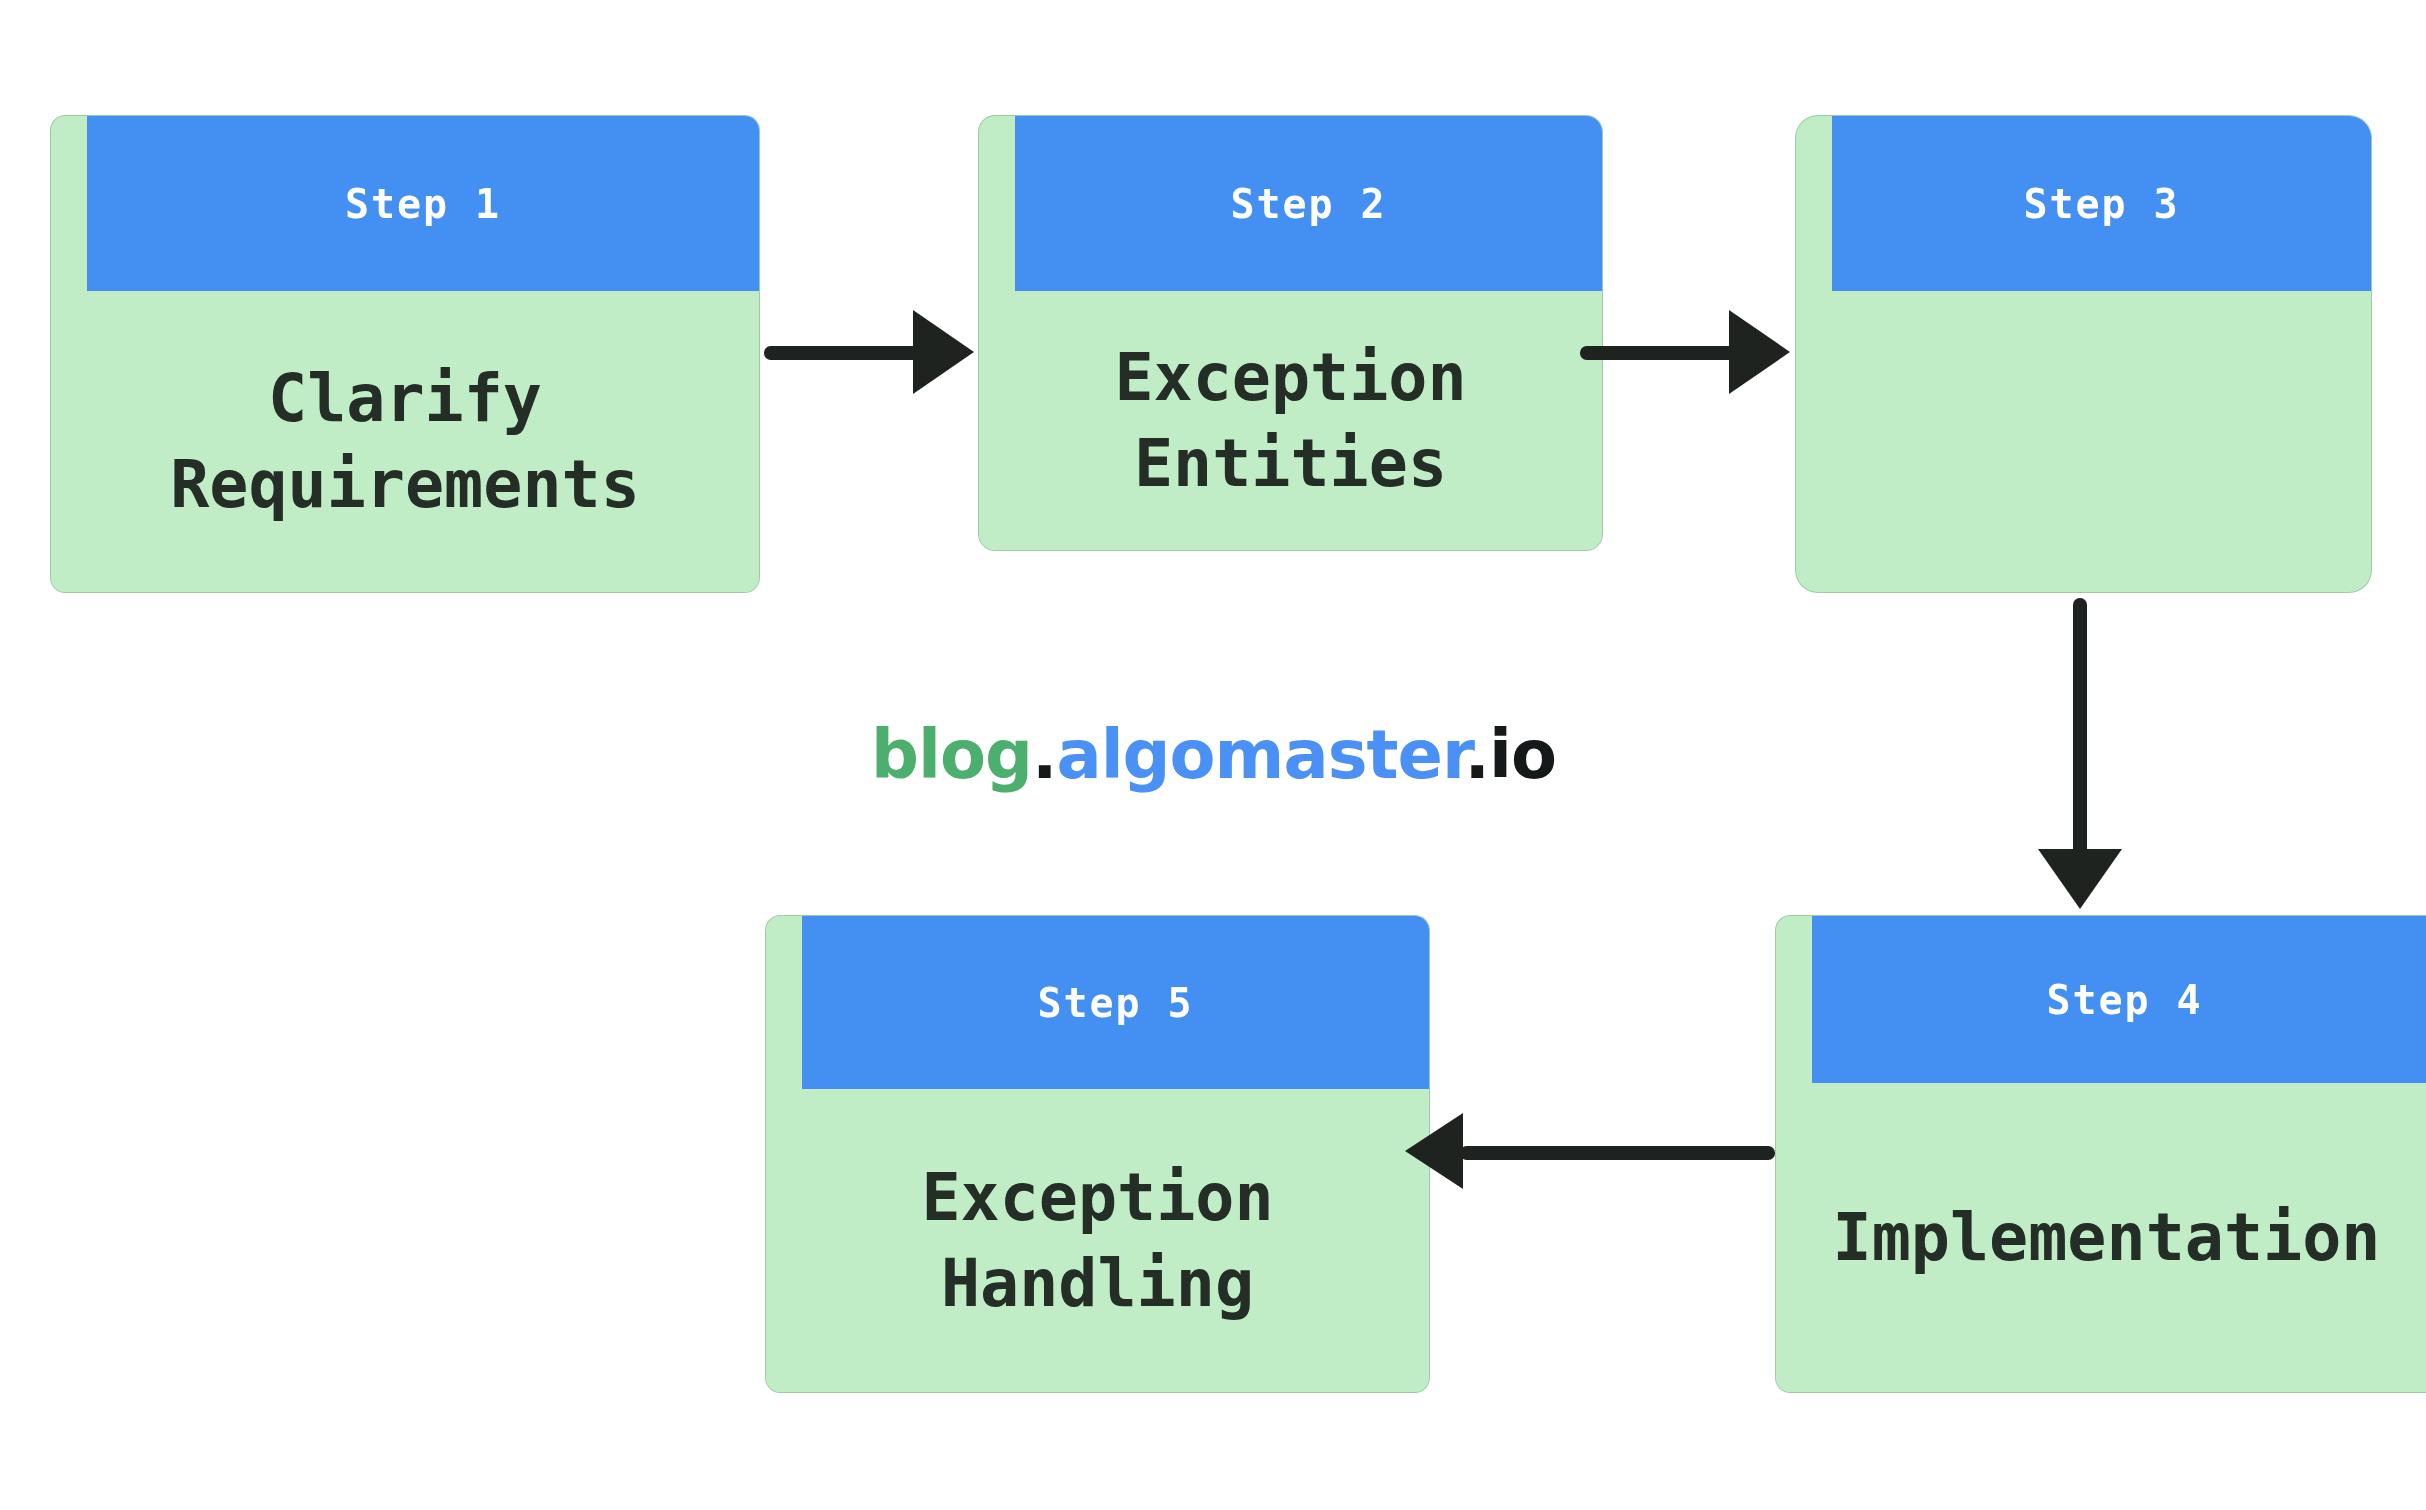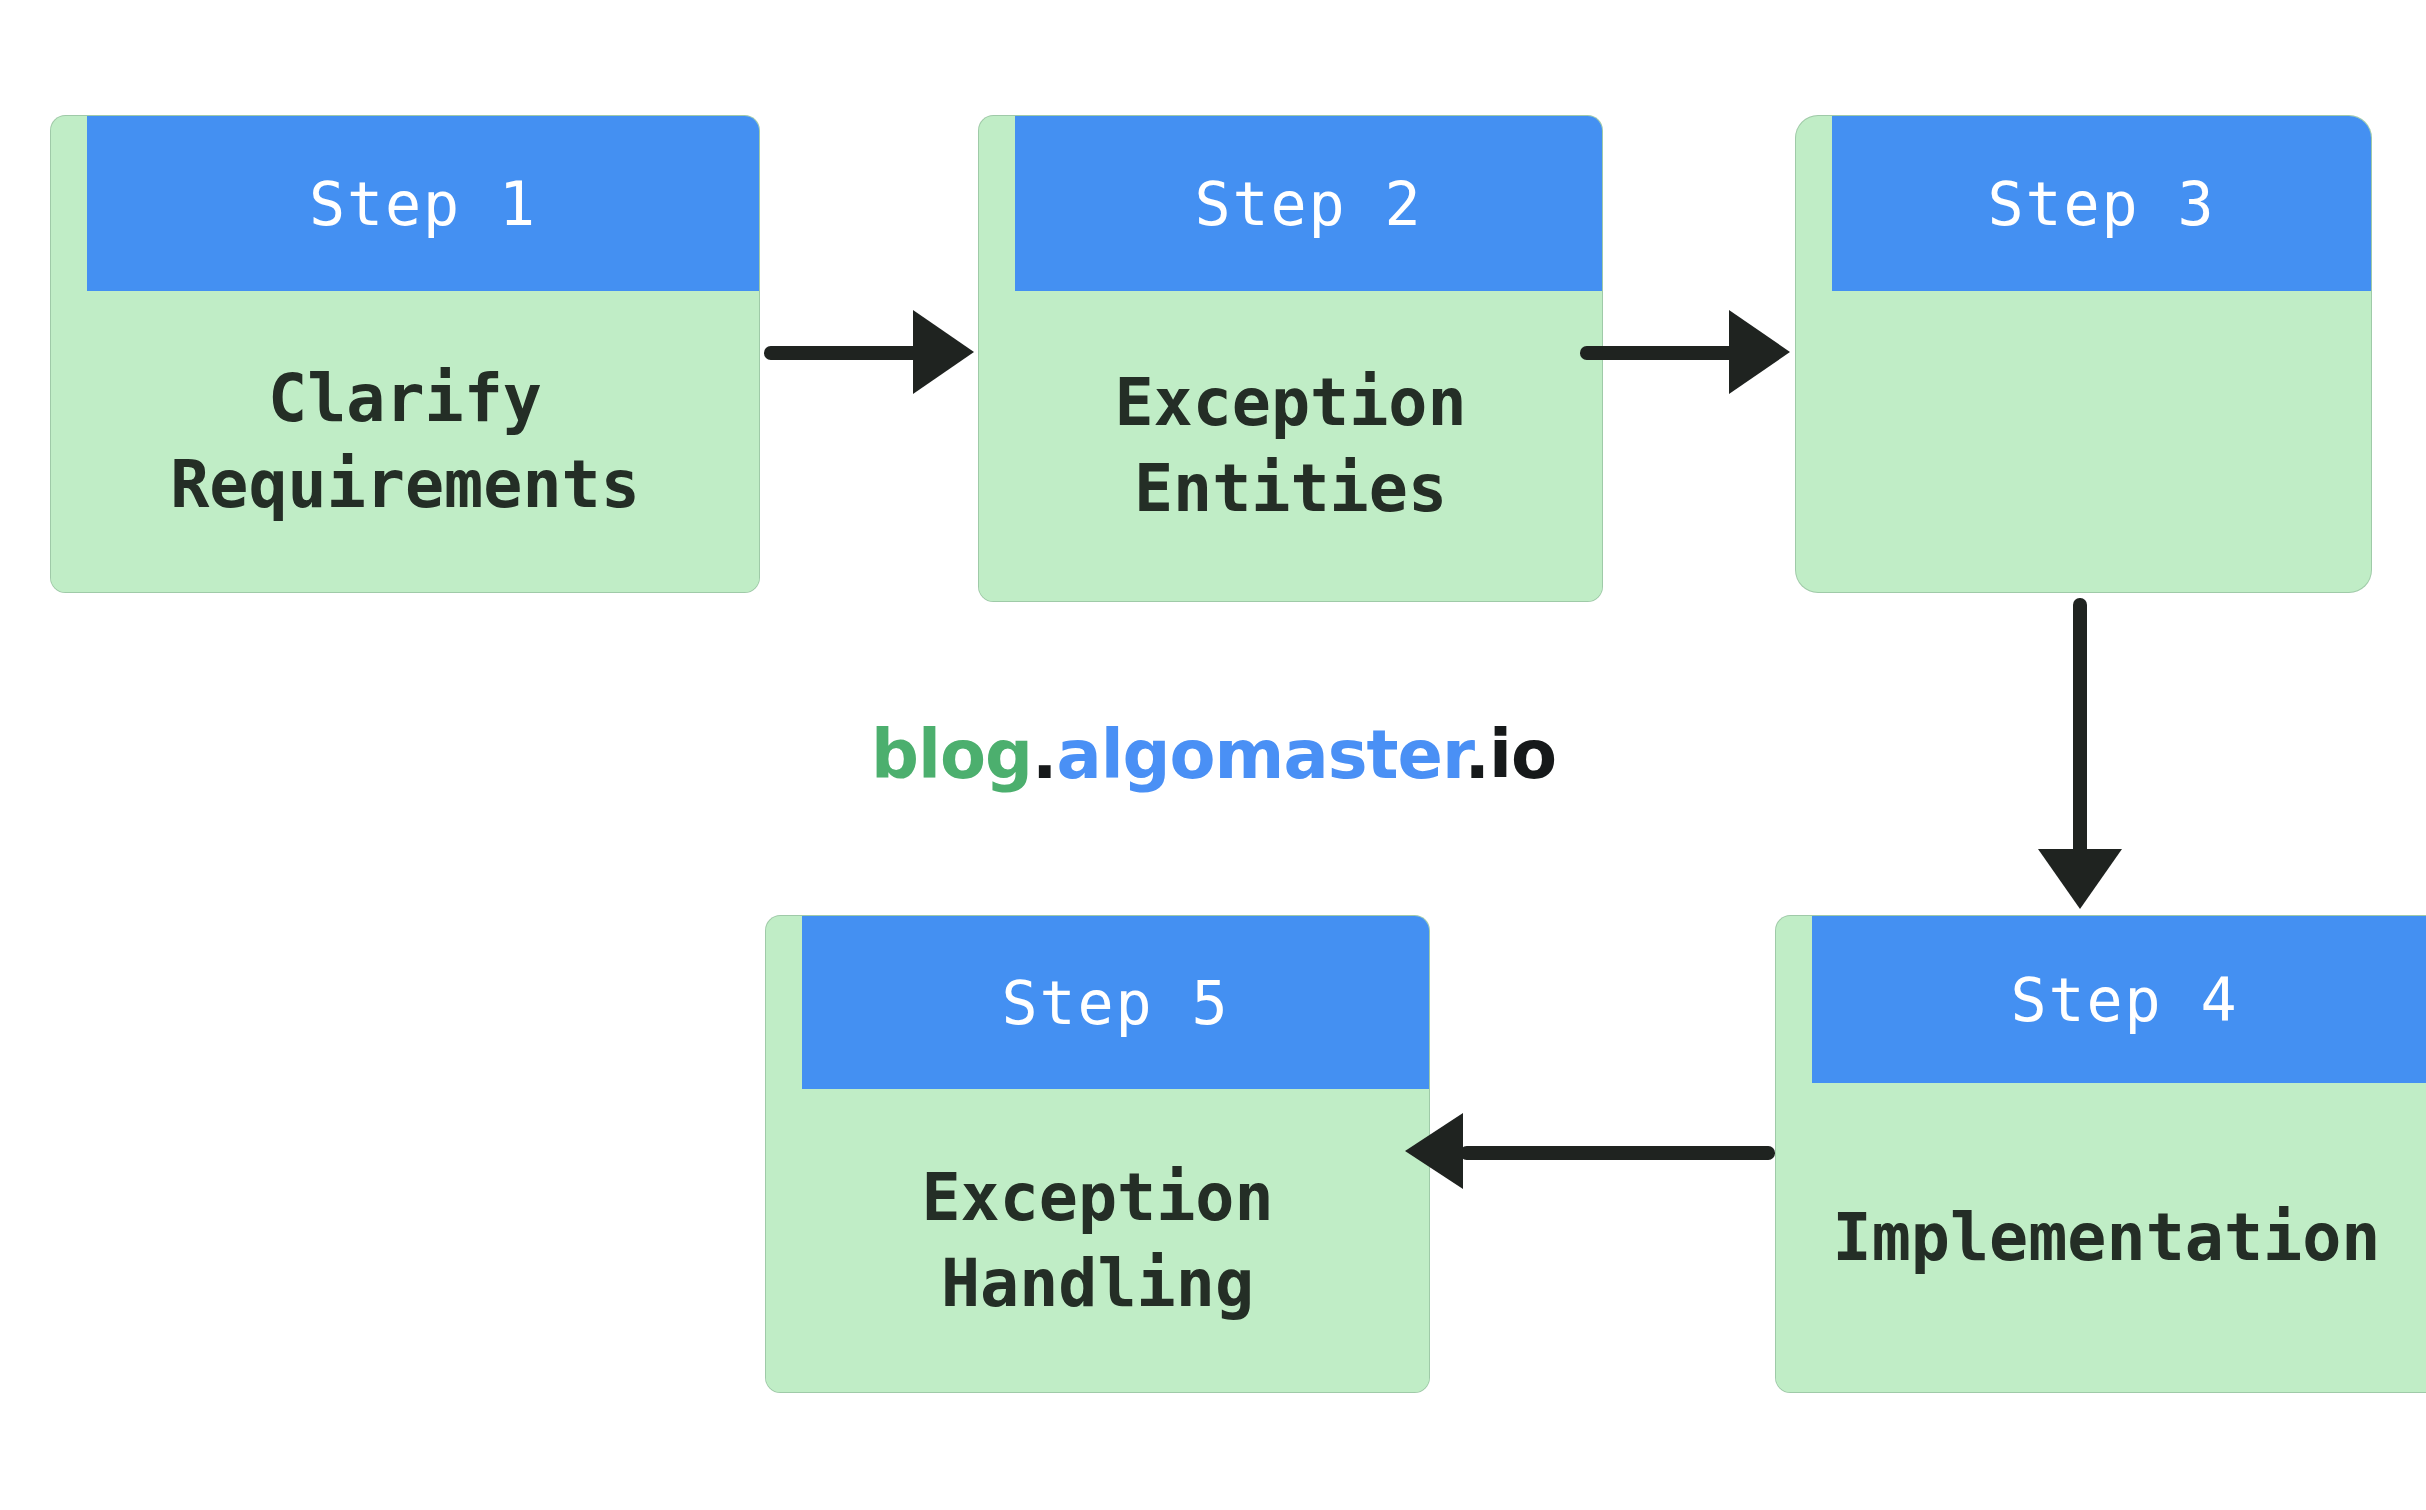--- a/index.html
+++ b/index.html
@@ -35,22 +35,22 @@
     flex-direction: column;
   }
 
   .step-header {
     background: #4490f2;
     color: #ffffff;
     display: flex;
     align-items: center;
     justify-content: center;
     font-family: "DejaVu Sans Mono", monospace;
-    font-weight: normal;
-    font-size: 60px;
+    font-weight: bold;
+    font-size: 40px;
     letter-spacing: 1.9px;
     line-height: 1;
     flex: none;
     margin-left: 36px;
   }
 
   .step-body {
     flex: 1 1 auto;
     background: #c0edc6;
     color: #242e26;
@@ -65,21 +65,21 @@
     padding: 0 13.4px;
     word-break: break-all;
     overflow-wrap: anywhere;
     white-space: pre-line;
   }
 
   
   #box-step-1 { left: 50px;   top: 115px;  width: 710px; height: 478px; }
   #box-step-1 .step-header { height: 175px; }
 
-  #box-step-2 { left: 978px; top: 115px;  width: 625px; height: 487px; }
+  #box-step-2 { left: 978px; top: 115px;  width: 625px; height: 436px; border-radius: 17px; }
   #box-step-2 .step-header { height: 175px; }
 
   #box-step-3 { left: 1795px; top: 115px;  width: 577px; height: 478px; border-radius: 23px; }
   #box-step-3 .step-header { height: 175px; }
 
   #box-step-4 { left: 1775px; top: 915px;  width: 663px; height: 478px;
                 border-top-right-radius: 0; border-bottom-right-radius: 0; }
   #box-step-4 .step-header { height: 167px; }
 
   #box-step-5 { left: 765px;  top: 915px;  width: 665px; height: 478px; }

